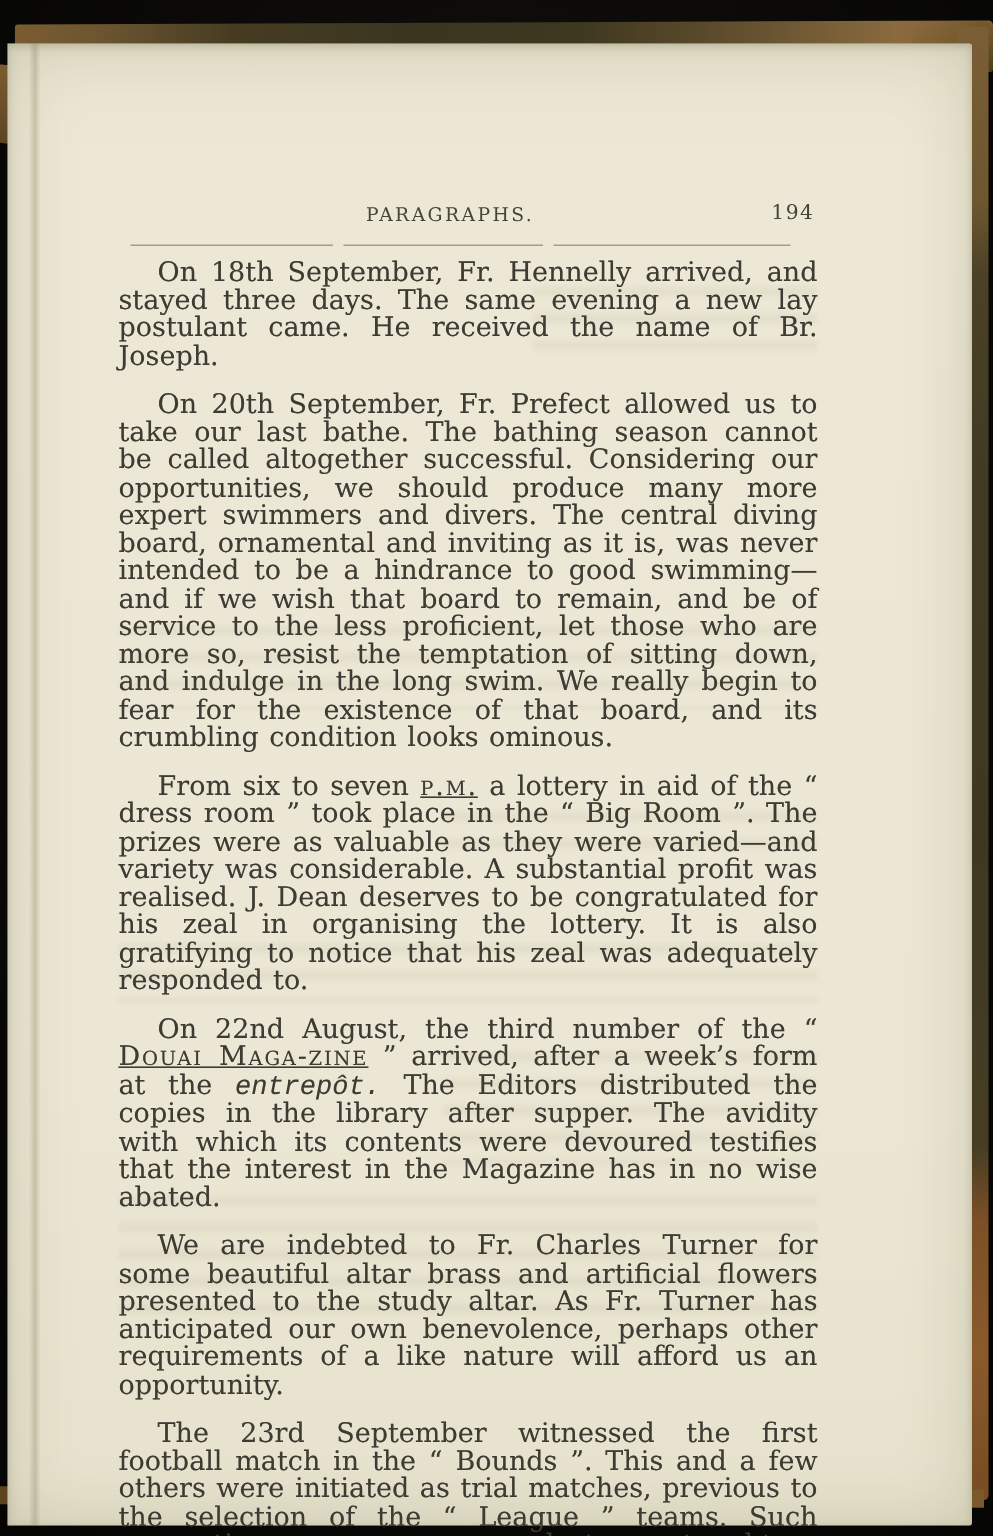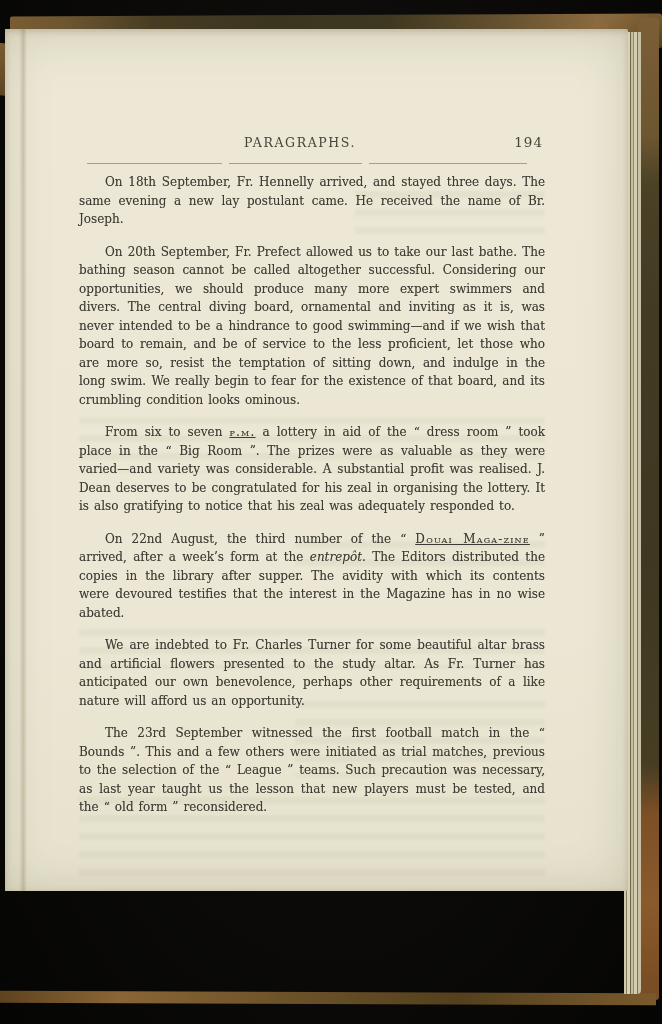--- a/index.html
+++ b/index.html
@@ -45,24 +45,25 @@
   .page-stack{
     position:absolute;left:624px;top:32px;width:17px;height:962px;
     background:repeating-linear-gradient(90deg,
       #cfc9ad 0 2px,#857d5d 2px 3px,#d8d2b6 3px 6px,#6d6647 6px 7px,
       #c4bd9f 7px 9px,#938b68 9px 10px,#d3cdb1 10px 13px,#7b7453 13px 14px,
       #c9c2a6 14px 17px);
     border-radius:0 0 4px 0;
   }
   
   .page{
-    position:absolute;left:5px;top:29px;width:623px;height:862px;
+    position:absolute;left:5px;top:29px;width:623px;height:988px;
     background:linear-gradient(180deg,#e9e5d1 0%,#ece8d5 8%,#ebe7d4 70%,#e6e2cd 100%);
     box-shadow:inset 0 0 46px rgba(110,100,62,.22), inset 0 2px 6px rgba(90,80,50,.25);
     border-radius:0 2px 2px 0;
+    padding-left:20px;
   }
   .page-crease{
     position:absolute;left:14px;top:0;width:8px;height:100%;
     background:linear-gradient(90deg,rgba(120,110,75,0) 0%,rgba(120,110,75,.28) 55%,rgba(120,110,75,0) 100%);
   }
   
   .ghost{
     position:absolute;opacity:.5;filter:blur(1.4px);pointer-events:none;
     background:repeating-linear-gradient(180deg, rgba(128,128,96,.14) 0 7px, rgba(128,128,96,0) 7px 18px);
   }
@@ -84,29 +85,29 @@
     margin-top:11px;margin-left:8px;width:440px;height:1px;
     display:flex;gap:7px;
   }
   .head-rule span{display:block;height:1px;background:#a59d85;}
   .head-rule .s1{width:135px;}
   .head-rule .s2{width:133px;}
   .head-rule .s3{width:158px;}
   .body-text{margin-top:9px;}
   .body-text p{
     margin:0 0 14px 0;
-    font-size:12px;line-height:18.5px;
+    font-size:18px;line-height:18.5px;
     text-align:justify;text-indent:26px;
     word-spacing:1.2px;
     color:#3d3b33;
     text-shadow:0 0 .4px rgba(61,59,51,.4);
   }
   .body-text p.fill-last{text-align-last:justify;}
   .sc{font-variant:small-caps;letter-spacing:1.2px;text-decoration:underline;}
-  .it{font-style:italic;}
+  .it{font-style:italic;font-family:Liberation Mono, monospace;}
 </style>
 </head>
 <body>
 
 <div class="backdrop"></div>
 
 <div class="cover-top"></div>
 <div class="cover-corner-tr"></div>
 <div class="cover-corner-tl"></div>
 <div class="cover-right"></div>

